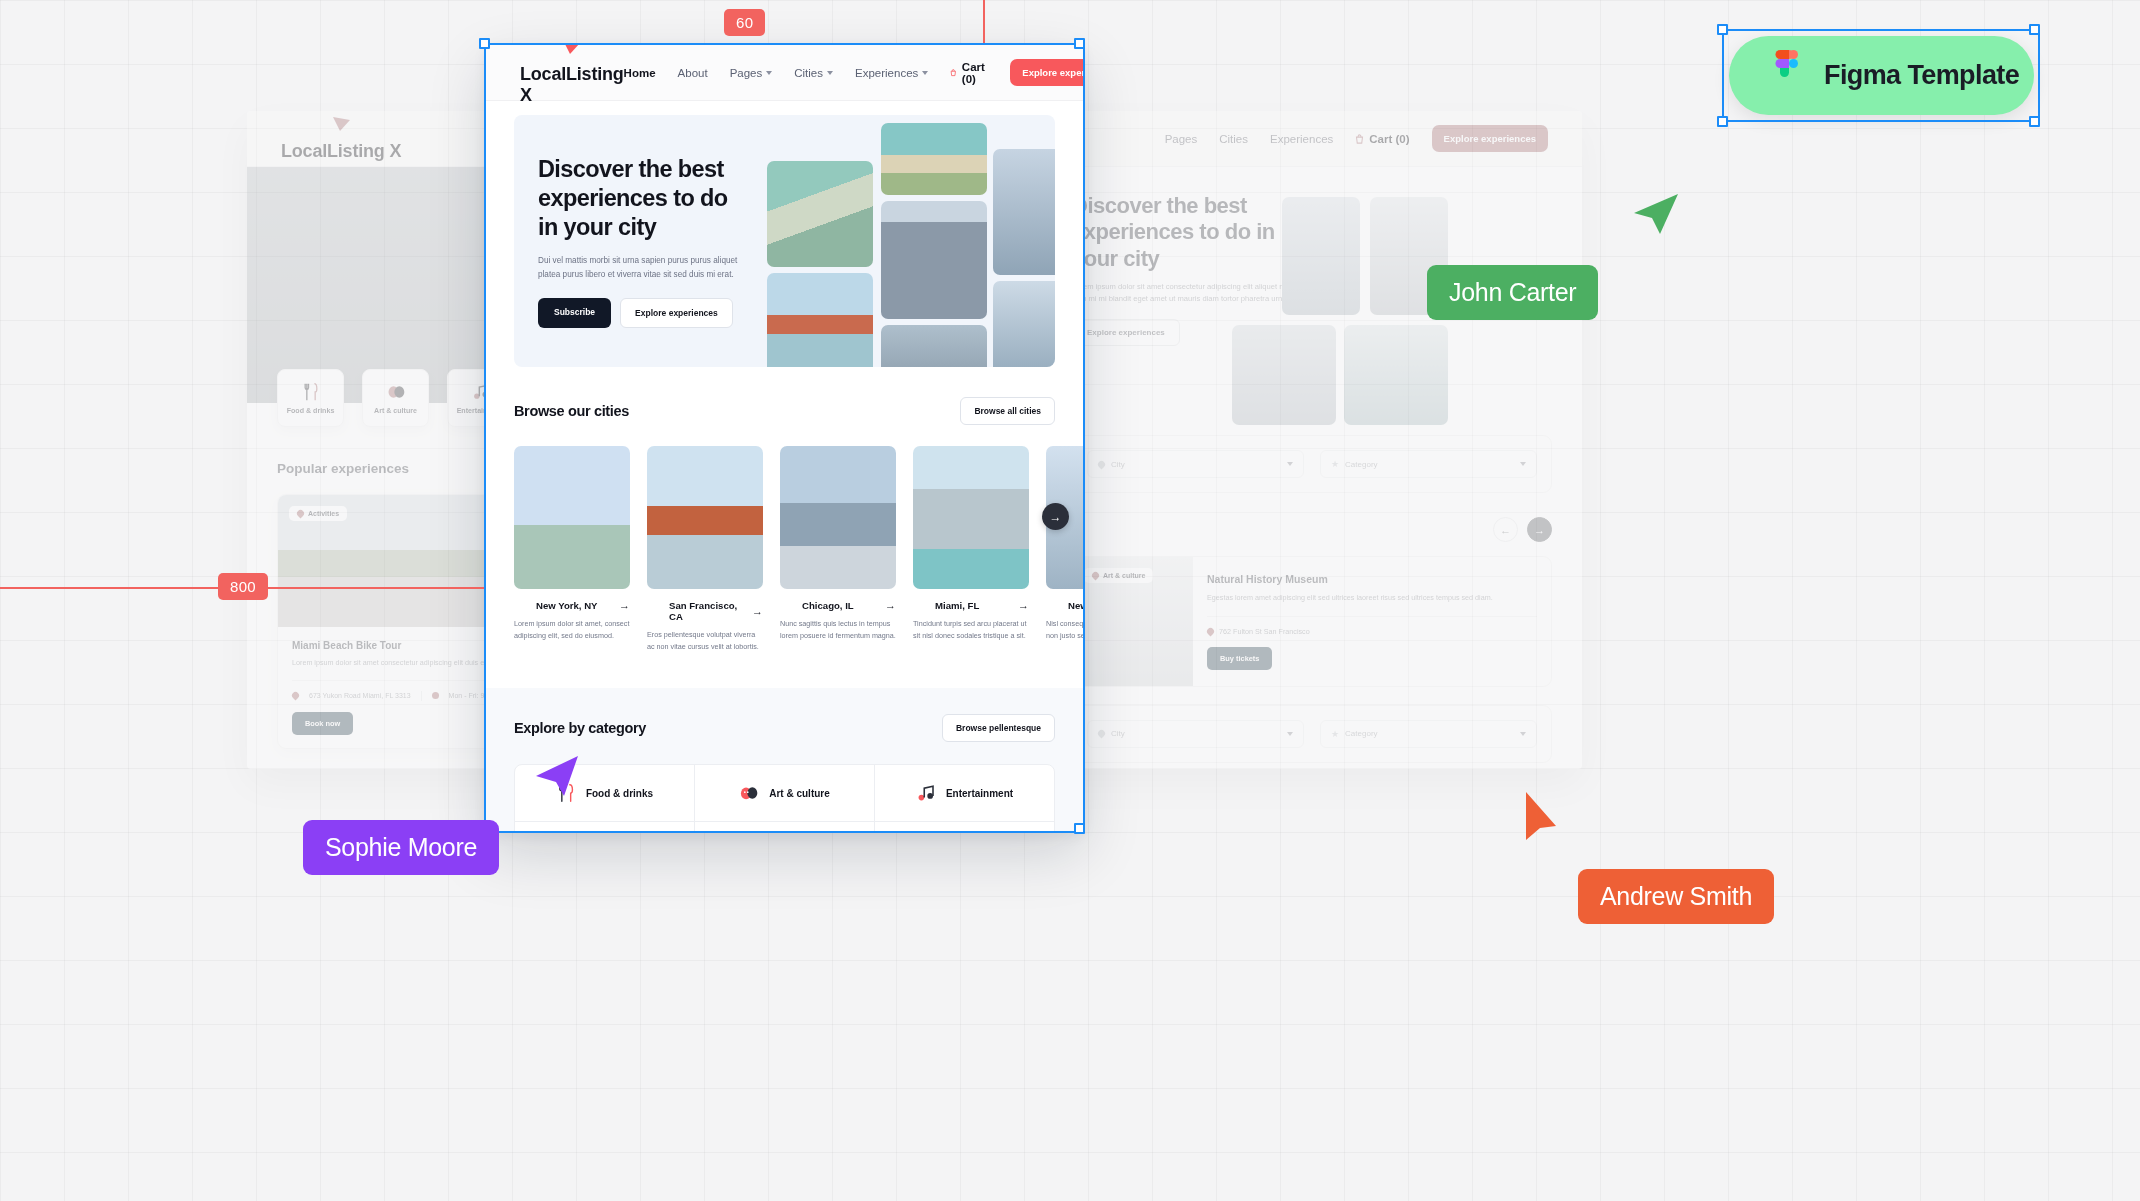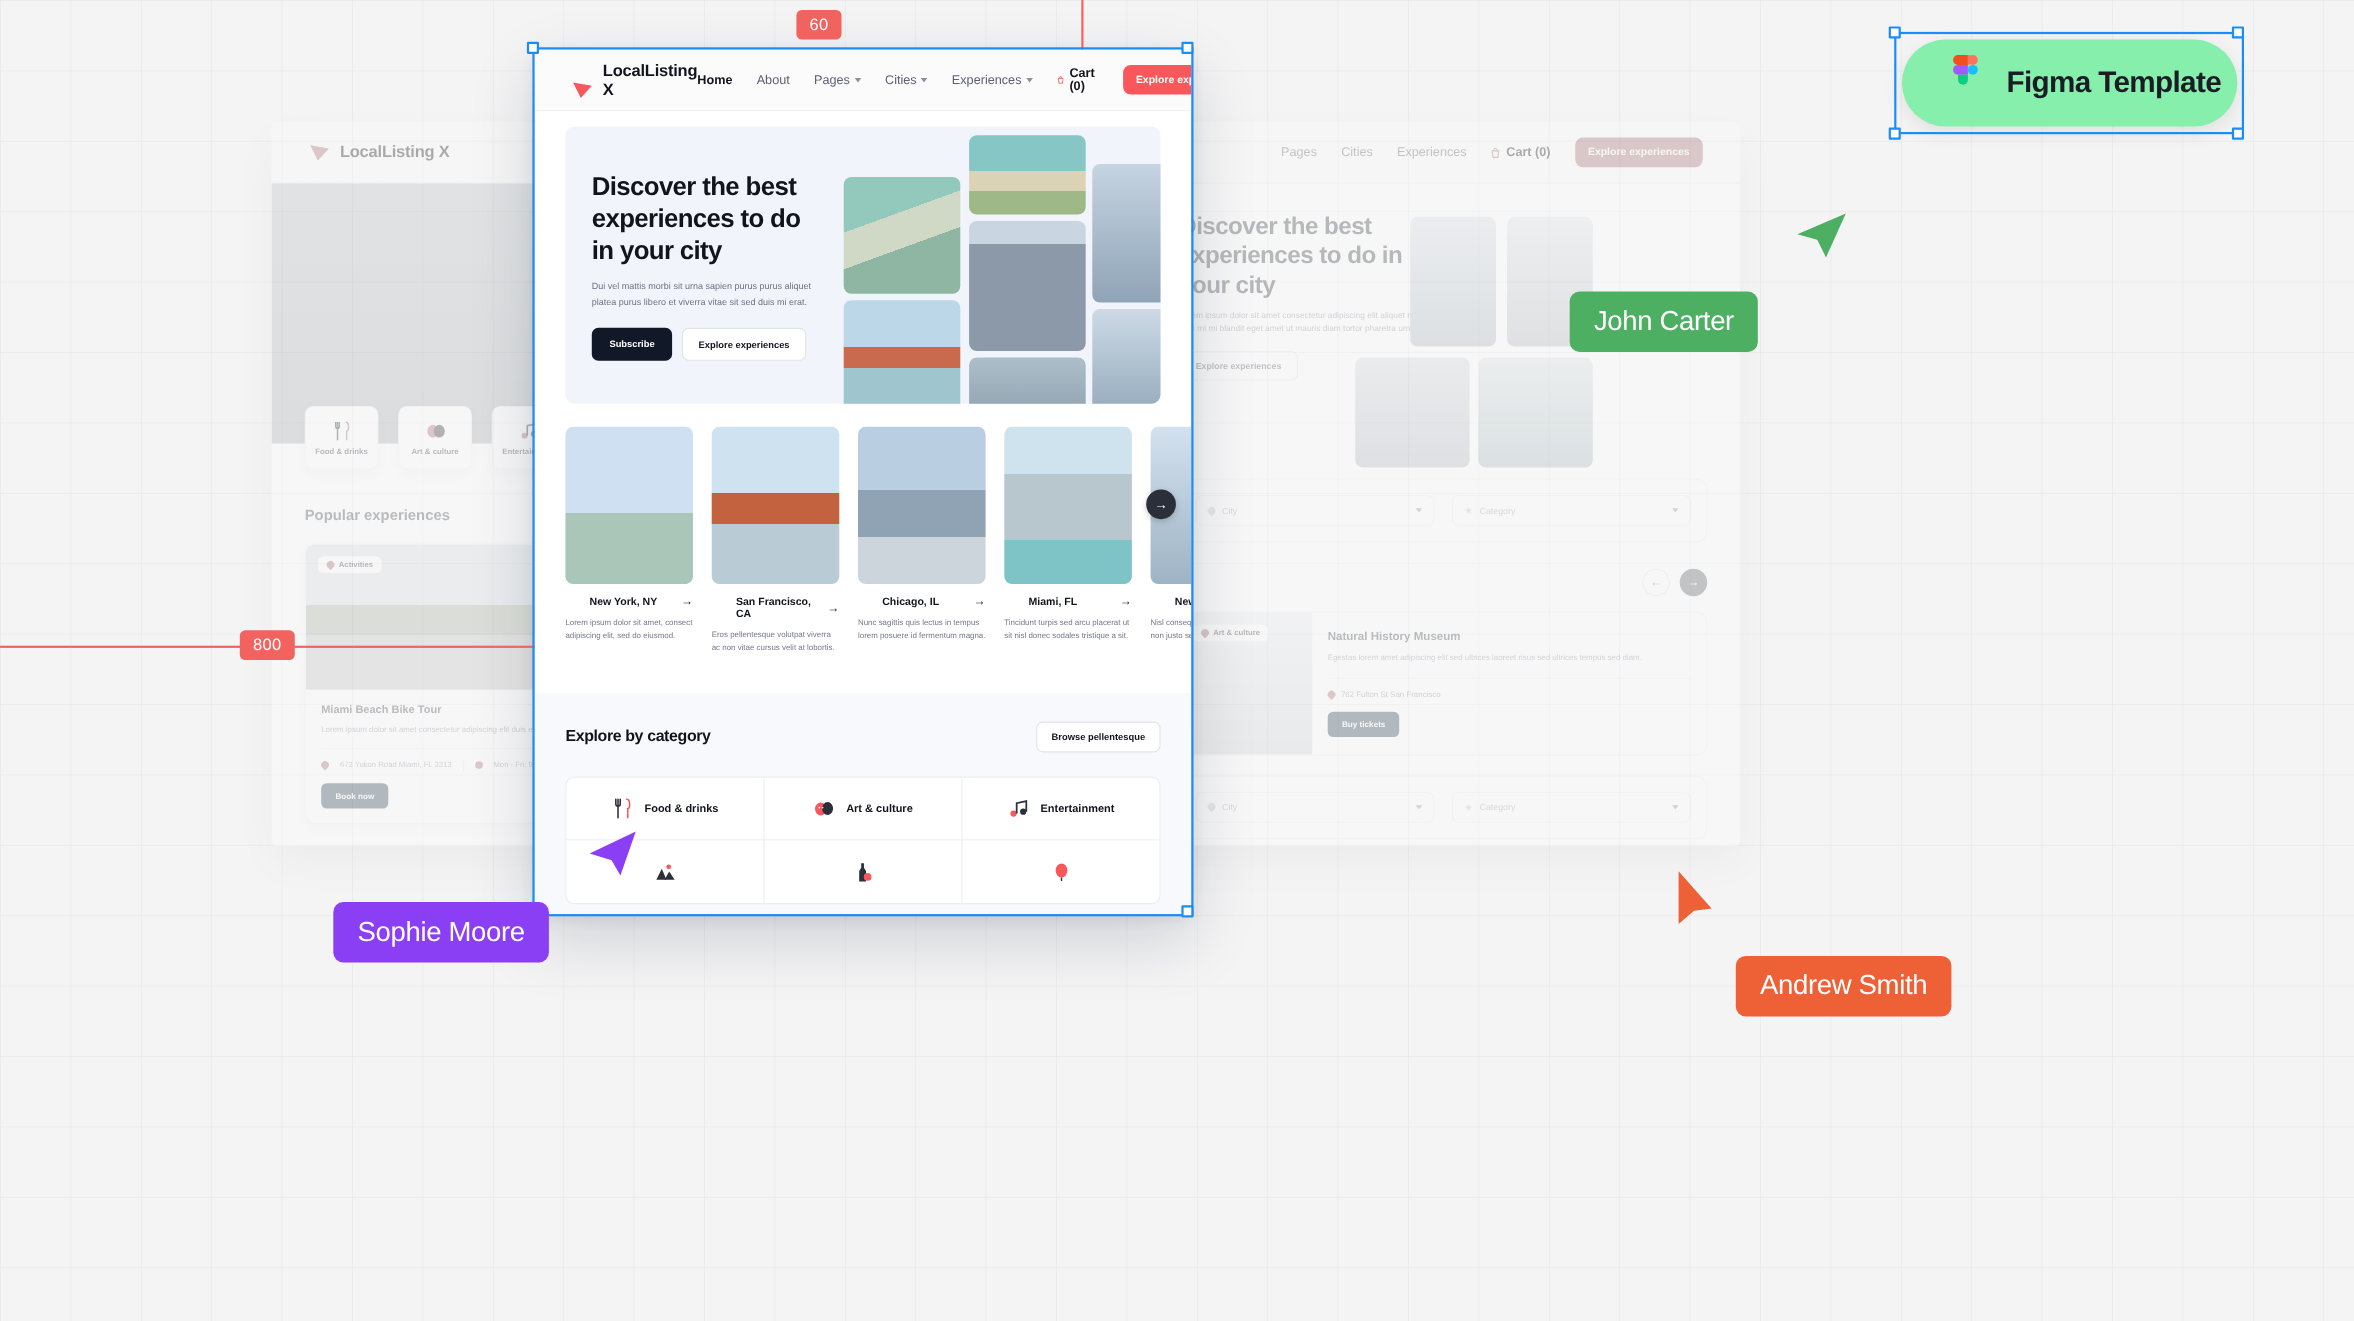--- a/index.html
+++ b/index.html
@@ -23,21 +23,21 @@
   .page {
     position:absolute;
     background:#ffffff;
     overflow:hidden;
   }
   .navbar {
     height:56px; display:flex; align-items:center;
     padding:0 34px; background:#fbfbfc;
     border-bottom:1px solid #f0f0f2;
   }
-  .brand { display:flex; align-items:flex-end; gap:9px; font-weight:700; font-size:15px; color:#12141d; letter-spacing:-.2px;}
+  .brand { display:flex; align-items:center; gap:9px; font-weight:700; font-size:18px; color:#12141d; letter-spacing:-.2px;flex-direction:column;}
   .brand .logo { width:19px; height:16px; flex:none; }
   .navlinks { margin-left:auto; display:flex; align-items:center; gap:22px; font-size:11.5px; color:#5b6173; }
   .navlinks .active { color:#12141d; font-weight:700; }
   .navlink { display:flex; align-items:center; gap:4px; white-space:nowrap; }
   .caret { width:0;height:0;border-left:3.5px solid transparent;border-right:3.5px solid transparent;border-top:4px solid #8b90a0; }
   .cart { display:flex; align-items:center; gap:5px; color:#12141d; font-weight:600; }
   .btn-primary {
     background:#f8585c; color:#fff; border-radius:7px;
     font-size:9.5px; font-weight:600; padding:8px 12px; white-space:nowrap;
   }
@@ -379,20 +379,24 @@
       <div class="ph" style="left:-2px;top:132px;width:106px;height:106px;background:linear-gradient(180deg,#bcd8e8 0 40%,#c96a4e 40% 58%,#9fc5cf 58% 100%);"></div>
       <div class="ph" style="left:112px;top:-18px;width:106px;height:72px;background:linear-gradient(180deg,#86c7c6 0 45%,#dcd3b6 45% 70%,#9fb888 70% 100%);"></div>
       <div class="ph" style="left:112px;top:60px;width:106px;height:118px;background:linear-gradient(180deg,#c9d5e0 0 18%,#8b99a8 18% 100%);"></div>
       <div class="ph" style="left:112px;top:184px;width:106px;height:84px;background:linear-gradient(180deg,#aebfcc,#7f909f);"></div>
       <div class="ph" style="left:224px;top:8px;width:72px;height:126px;background:linear-gradient(180deg,#c6d4e2,#8fa4b6);"></div>
       <div class="ph" style="left:224px;top:140px;width:72px;height:98px;background:linear-gradient(180deg,#cddae6,#93a9bb);"></div>
     </div>
   </div>
 
   <div class="section">
+    <div class="sec-head">
+      <div class="sec-title">Browse our cities</div>
+      <div class="sec-btn">Browse all cities</div>
+    </div>
 
     <div class="city-row">
       <div class="city-card">
         <div class="city-img" style="background:linear-gradient(180deg,#cfe0f2 0 55%,#a9c6b8 55% 100%);"></div>
         <div class="city-name-row">
           <span class="city-name">New York, NY</span>
           <span class="city-arrow">→</span>
         </div>
         <div class="city-desc">Lorem ipsum dolor sit amet, consect adipiscing elit, sed do eiusmod.</div>
       </div>

